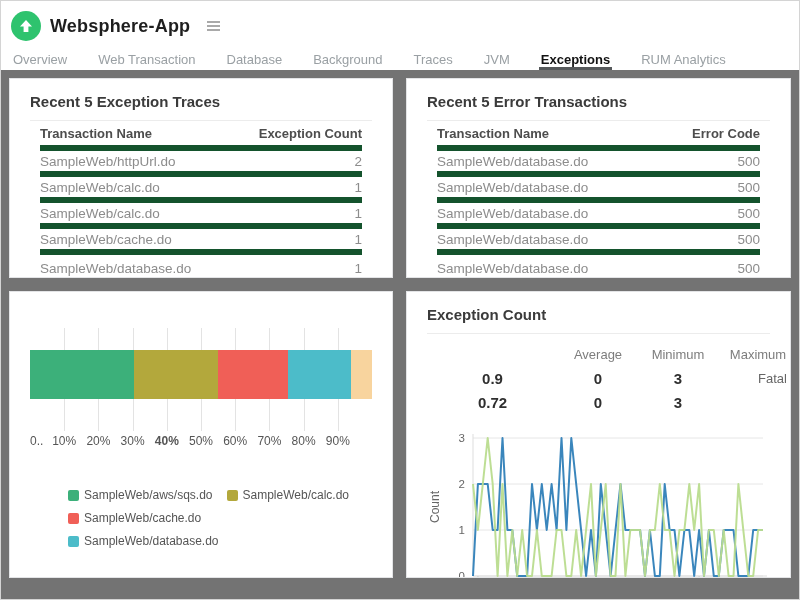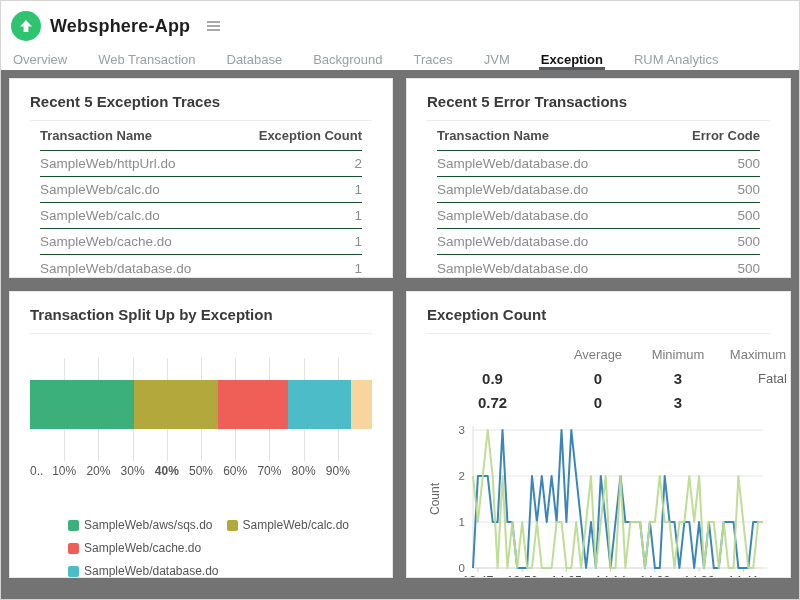--- a/index.html
+++ b/index.html
@@ -23,39 +23,39 @@
   .row { display:flex; gap:13px;justify-content:space-between; }
   .panel { background:#fff; border:1px solid #e3e4e6; padding:12px 20px; overflow:hidden; position:relative; }
   .row1 .panel { height:200px; }
   .row2 .panel { height:287px; }
   .panel.left { width:384px; flex:0 0 auto; }
   .panel.right { flex:1; }
   .panel-title { font-size:15px; font-weight:600; color:#3b3b3b; padding:2px 0 10px 0; border-bottom:1px solid #ececec; }
 
   
   .dtable { padding:0 10px; }
-  .dtable .trow { display:flex; justify-content:space-between; align-items:center; height:26px; border-bottom:1px solid #14532d; font-size:13.5px; color:#8c8c8c; }
+  .dtable .trow { display:flex; justify-content:space-between; align-items:center; height:26px; border-bottom:6px solid #14532d; font-size:13.5px; color:#8c8c8c; }
   .dtable .trow.head { height:30px; font-size:13px; font-weight:700; color:#4d4d4d; }
   .dtable .trow:last-child { border-bottom:0; }
 
   
   .barchart { margin-top:24px; position:relative; height:103px; }
   .barchart .vgrid { position:absolute; top:0; bottom:0; width:1px; background:#e3e3e3; }
   .bar-stack { position:absolute; left:0; right:0; top:22px; height:49px; display:flex; }
   .bar-seg { height:100%; }
   .bar-ticks { position:relative; height:18px; margin-top:3px; }
   .bar-ticks span { position:absolute; top:0; font-size:12px; color:#555; transform:translateX(-50%); white-space:nowrap; }
   .bar-ticks span:first-child { transform:none; }
   .chart-legend { display:flex; flex-wrap:wrap; row-gap:9px; column-gap:14px; font-size:12px; color:#555; }
   .barchart-legend { width:292px; margin:36px 0 0 38px; }
   .legend-item { display:inline-flex; align-items:center; gap:5px; cursor:pointer; white-space:nowrap; }
   .legend-swatch { width:11px; height:11px; border-radius:2px; flex:0 0 auto; }
 
   
-  .stats { display:grid; grid-template-columns:1fr 80px 80px 80px; margin:8px -28px 8px 0; }
+  .stats { display:grid; grid-template-columns:1fr 80px 80px 80px; margin:8px -28px 16px 0; }
   .stats > div { height:24px; display:flex; align-items:center; justify-content:center; }
   .stats .slabel { justify-content:flex-start; padding-left:40px; font-size:13px; color:#666; }
   .stats .shead { font-size:13px; color:#7d7d7d; }
   .stats .sval { font-size:15px; color:#2f2f2f;font-weight:bold; }
 
   .linechart-wrap { margin-top:6px; }
   svg text { font-family:"Liberation Sans", sans-serif; }
 </style>
 </head>
 <body>
@@ -75,21 +75,21 @@
           <i></i>
         </div>
     </div>
     <nav class="tab-bar">
         <div class="tab">Overview</div>
         <div class="tab">Web Transaction</div>
         <div class="tab">Database</div>
         <div class="tab">Background</div>
         <div class="tab">Traces</div>
         <div class="tab">JVM</div>
-        <div class="tab active">Exception</div>
+        <div class="tab active">Exceptions</div>
         <div class="tab">RUM Analytics</div>
       </nav>
   </header>
 
   <main class="content">
     <div class="row row1">
       <section class="panel left">
         <div class="panel-title">Recent 5 Exception Traces</div>
         <div class="dtable">
             <div class="trow head">
@@ -144,21 +144,20 @@
             <div class="trow">
               <span>SampleWeb/database.do</span>
               <span>500</span>
             </div>
           </div>
       </section>
     </div>
 
     <div class="row row2">
       <section class="panel left">
-        <div class="panel-title">Transaction Split Up by Exception</div>
         <div class="barchart" id="barchart">
             <i class="vgrid" style="left: 10%;"></i>
             <i class="vgrid" style="left: 20%;"></i>
             <i class="vgrid" style="left: 30%;"></i>
             <i class="vgrid" style="left: 40%;"></i>
             <i class="vgrid" style="left: 50%;"></i>
             <i class="vgrid" style="left: 60%;"></i>
             <i class="vgrid" style="left: 70%;"></i>
             <i class="vgrid" style="left: 80%;"></i>
             <i class="vgrid" style="left: 90%;"></i>

